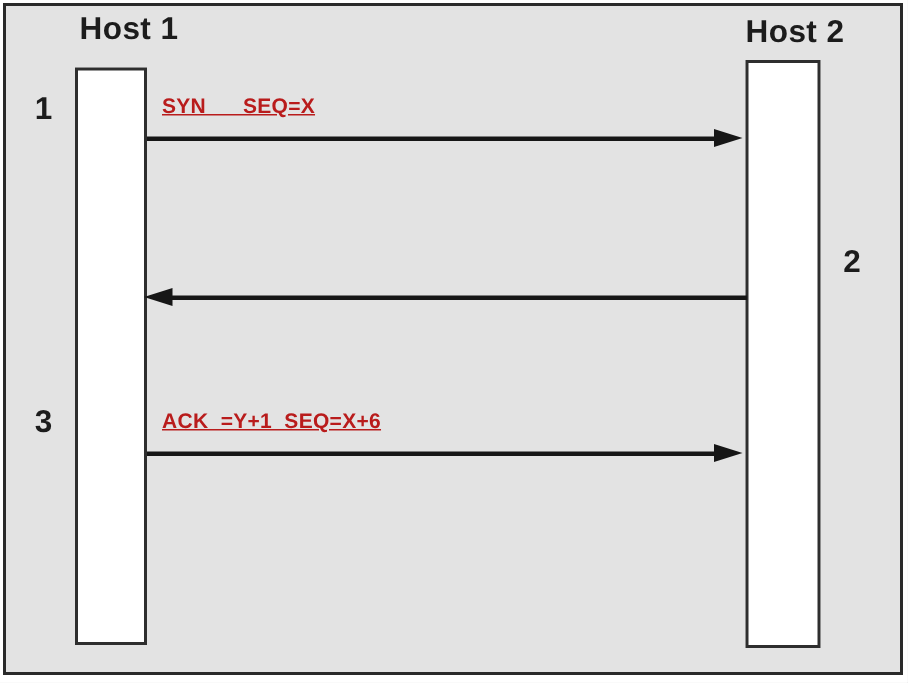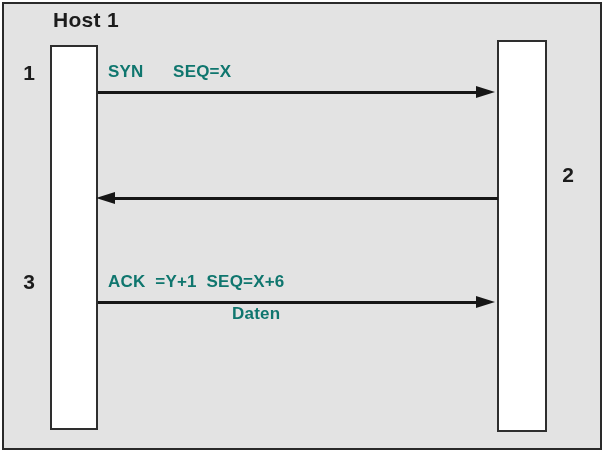--- a/index.html
+++ b/index.html
@@ -49,25 +49,26 @@
     text-align: center;
     font-size: 21px;
     font-weight: bold;
     color: #1c1c1c;
   }
   .step-num.n1 { left: 16px; top: 61px; }
   .step-num.n2 { left: 555px; top: 163px; }
   .step-num.n3 { left: 16px; top: 270px; }
   .msg {
     position: absolute;
-    font-size: 17px;
+    font-size: 14px;
     font-weight: bold;
-    color: #0f766e;
+    color: #b91c1c;
     letter-spacing: 0.2px;
     white-space: pre;
+    text-decoration: underline;
   }
   .msg.m1 { left: 108px; top: 62px; }
   .msg.m2 { left: 179px; top: 167px; }
   .msg.m3 { left: 108px; top: 272px; }
   .msg.m3b { left: 232px; top: 304px; }
   .arrow-line {
     position: absolute;
     height: 2.5px;
     background: #161616;
   }
@@ -87,32 +88,32 @@
   .arrow-head.h2 { left: 96px;  top: 192px; }
   .arrow-head.h3 { left: 476px; top: 296px; }
 </style>
 </head>
 <body>
 
 <div class="stage">
   <div class="frame"></div>
 
   <div class="host-label h1">Host 1</div>
+  <div class="host-label h2">Host 2</div>
 
   <div class="lifeline l1"></div>
   <div class="lifeline l2"></div>
 
   <div class="step-num n1">1</div>
   <div class="step-num n2">2</div>
   <div class="step-num n3">3</div>
 
   <div class="msg m1">SYN      SEQ=X</div>
   <div class="arrow-line a1"></div>
   <div class="arrow-head right h1"></div>
 
   <div class="arrow-line a2"></div>
   <div class="arrow-head left h2"></div>
 
   <div class="msg m3">ACK  =Y+1  SEQ=X+6</div>
-  <div class="msg m3b">Daten</div>
   <div class="arrow-line a3"></div>
   <div class="arrow-head right h3"></div>
 </div>
 
 </body></html>

